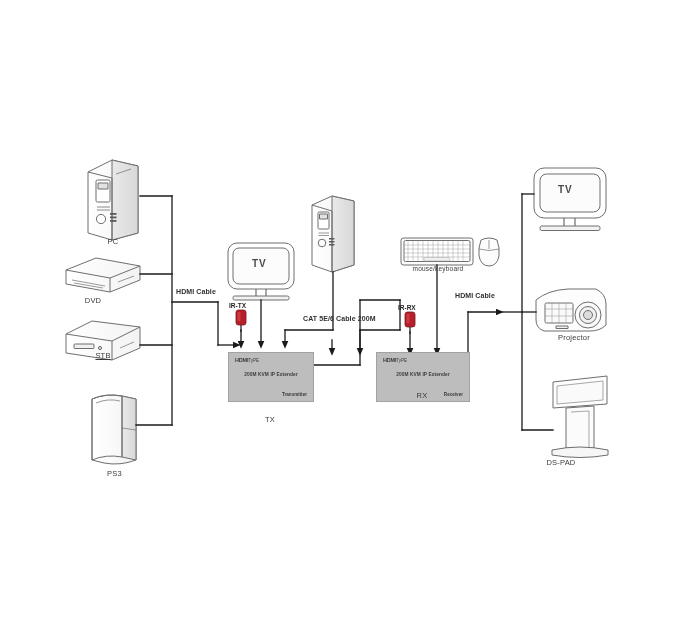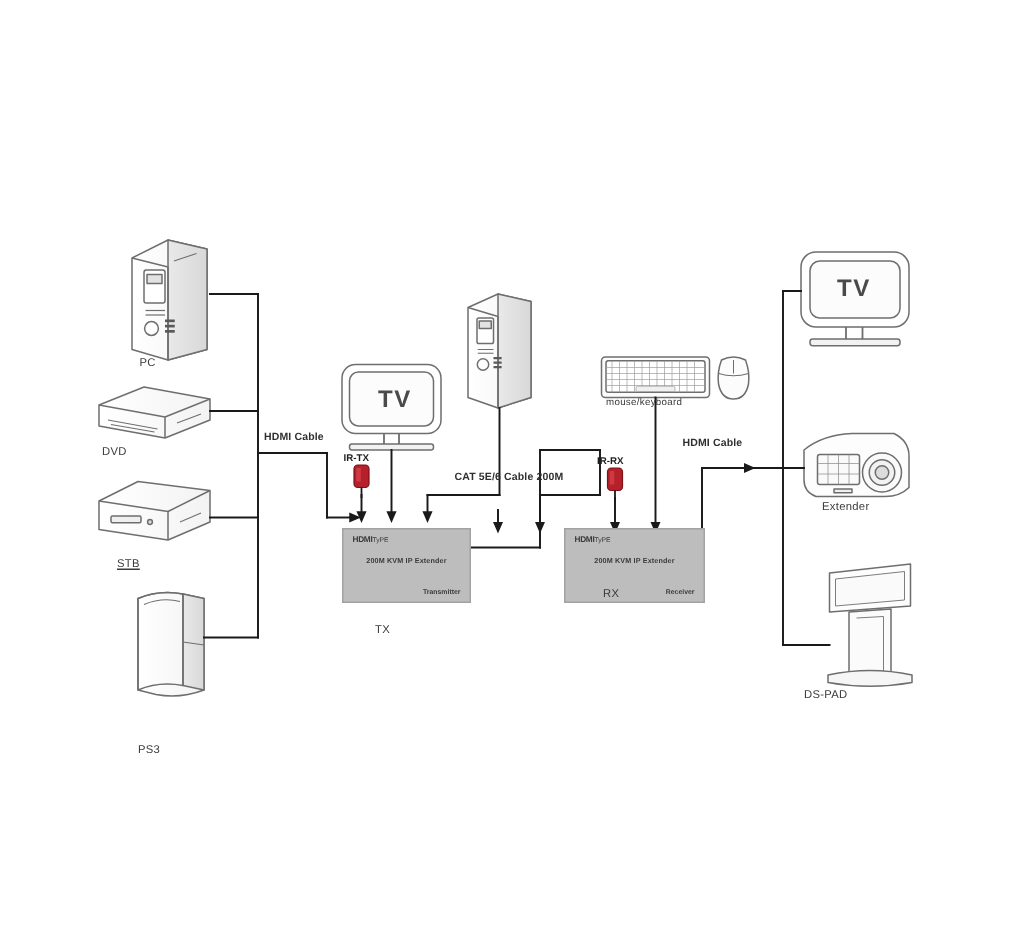--- a/index.html
+++ b/index.html
@@ -2,26 +2,26 @@
 <html><head>
 <meta charset="utf-8">
 <style>
   html,body{margin:0;padding:0;background:#ffffff;}
   body{width:680px;height:630px;overflow:hidden;
        font-family:"Liberation Sans","DejaVu Sans",sans-serif;color:#2b2b2b;}
   #stage{position:relative;width:680px;height:630px;background:#fff;}
   svg#diagram{position:absolute;left:0;top:0;width:680px;height:630px;}
 
   .lbl{position:absolute;font-size:7.5px;color:#3a3a3a;letter-spacing:.2px;
-       white-space:nowrap;line-height:1;}
+       white-space:nowrap;text-align:center;line-height:1;}
   .cablelbl{position:absolute;font-size:7px;font-weight:bold;color:#2f2f2f;
             white-space:nowrap;letter-spacing:.1px;}
   .irlbl{position:absolute;font-size:6.5px;font-weight:bold;color:#1f1f1f;
          white-space:nowrap;}
-  .scrnlbl{position:absolute;font-size:16px;font-weight:bold;color:#4a4a4a;
+  .scrnlbl{position:absolute;font-size:10px;font-weight:bold;color:#4a4a4a;
            letter-spacing:1px;}
 
   
   .xbox{position:absolute;background:#bdbdbd;border:1px solid #a2a2a2;}
   .xbox .hdmi{position:absolute;left:6px;top:4px;font-size:5.5px;font-weight:bold;
               color:#3b3b3b;letter-spacing:-0.2px;}
   .xbox .hdmi .sub{font-weight:normal;font-size:4.5px;letter-spacing:0;}
   .xbox .model{position:absolute;left:0;right:0;top:19px;text-align:center;
                font-size:4.8px;font-weight:bold;color:#3b3b3b;letter-spacing:.1px;}
   .xbox .role{position:absolute;right:6px;bottom:4px;font-size:4.6px;
@@ -253,34 +253,34 @@
   <div class="xbox" style="left:376px;top:352px;width:92px;height:48px;">
     <div class="hdmi">
       <span>HDMI</span><span class="sub">TyPE</span>
     </div>
     <div class="model">200M KVM IP Extender</div>
     <div class="role">Receiver</div>
   </div>
 
   <div class="lbl" style="left:93px;top:238px;width:40px;">PC</div>
   <div class="lbl" style="left:68px;top:297px;width:50px;">DVD</div>
-  <div class="lbl" style="left:78px;top:372px;width:50px;text-decoration:underline;">STB</div>
-  <div class="lbl" style="left:92px;top:496px;width:45px;">PS3</div>
+  <div class="lbl" style="left:78px;top:352px;width:50px;text-decoration:underline;">STB</div>
+  <div class="lbl" style="left:92px;top:470px;width:45px;">PS3</div>
 
   <div class="scrnlbl" style="left:252px;top:258px;">TV</div>
   <div class="scrnlbl" style="left:558px;top:184px;">TV</div>
 
   <div class="irlbl" style="left:229px;top:302px;">IR-TX</div>
   <div class="irlbl" style="left:398px;top:304px;">IR-RX</div>
 
   <div class="cablelbl" style="left:176px;top:288px;">HDMI Cable</div>
   <div class="cablelbl" style="left:303px;top:315px;">CAT 5E/6 Cable 200M</div>
   <div class="cablelbl" style="left:455px;top:292px;">HDMI Cable</div>
 
   <div class="lbl" style="left:250px;top:416px;width:40px;">TX</div>
   <div class="lbl" style="left:402px;top:392px;width:40px;">RX</div>
 
   <div class="lbl" style="left:404px;top:266px;width:68px;font-size:6.5px;">mouse/keyboard</div>
 
-  <div class="lbl" style="left:548px;top:334px;width:52px;">Extender</div>
+  <div class="lbl" style="left:548px;top:334px;width:52px;">Projector</div>
   <div class="lbl" style="left:536px;top:459px;width:50px;">DS-PAD</div>
 
 </div>
 
 </body></html>

